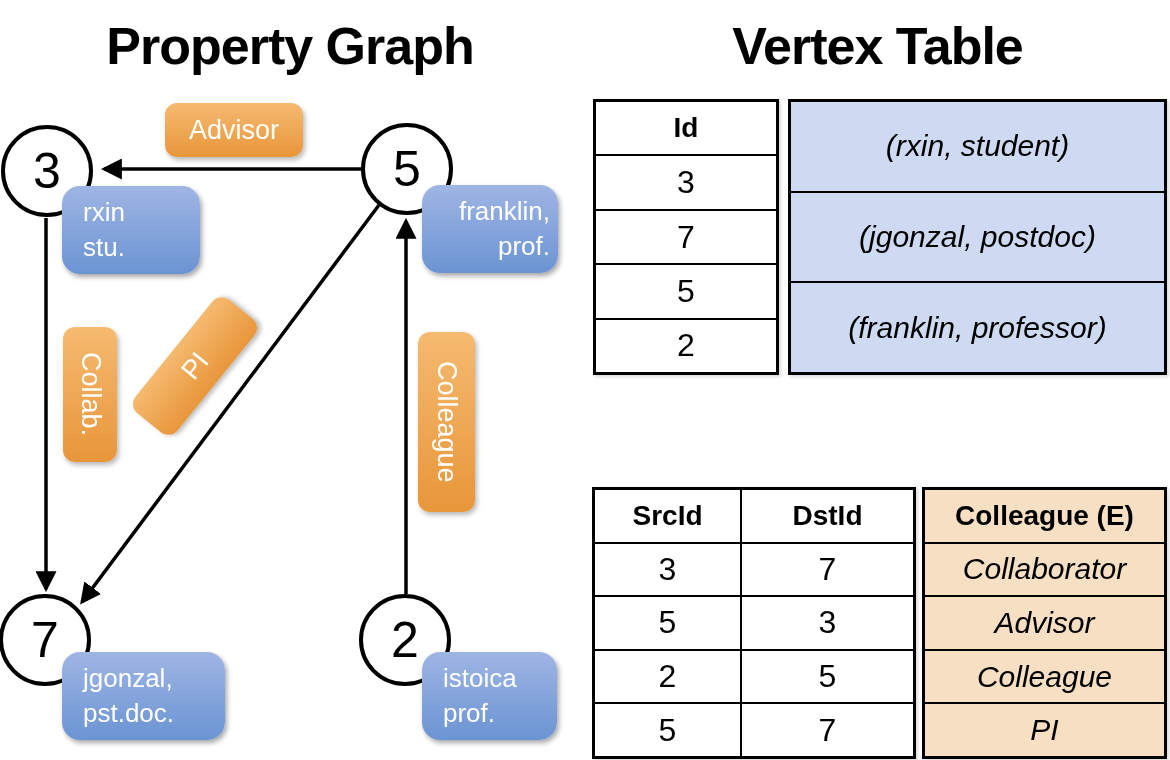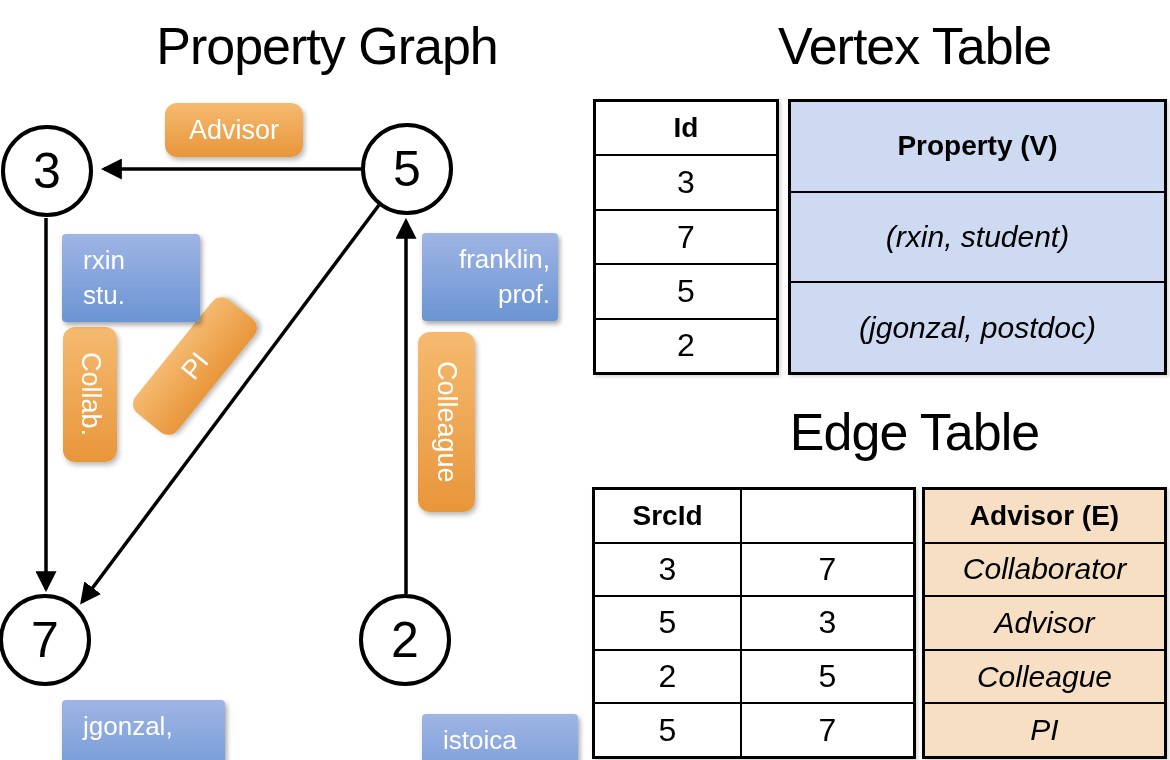--- a/index.html
+++ b/index.html
@@ -10,25 +10,24 @@
     height: 760px;
     background: #ffffff;
     overflow: hidden;
     font-family: "Liberation Sans", sans-serif;
     color: #000;
   }
   .title {
     position: absolute;
     text-align: center;
     font-size: 52px;
-    font-weight: 400;
+    font-weight: 700;
     letter-spacing: -1px;
     color: #000;
     white-space: nowrap;
-    margin-left: 37px;
   }
   .title-graph  { left: 0px;   top: 16px;  width: 580px; }
   .title-vertex { left: 585px; top: 16px;  width: 585px; }
   .title-edge   { left: 585px; top: 402px; width: 585px; }
 
   
   .edges-svg { position:absolute; left:0; top:0; width:1170px; height:760px; pointer-events:none; }
 
   
   .node {
@@ -41,33 +40,32 @@
     font-size: 50px; font-weight: 300;
   }
   .node-3 { left: 1px;   top: 125px; }
   .node-5 { left: 361px; top: 123px; }
   .node-7 { left: -1px;  top: 594px; }
   .node-2 { left: 359px; top: 594px; }
 
   
   .vlabel {
     position: absolute;
-    border-radius: 4px;
+    border-radius: 18px;
     background: linear-gradient(#9fb5e4, #6b94d3);
     box-shadow: 2px 3px 5px rgba(0,0,0,0.35);
     color: #fff;
     font-size: 26px;
     line-height: 1.35;
     padding: 9px 8px 0 21px;
-    margin-top: 48px;
   }
   .vlabel-rxin     { left: 62px;  top: 186px; width: 138px; height: 88px; }
   .vlabel-franklin { left: 422px; top: 185px; width: 136px; height: 88px; text-align: right; }
   .vlabel-jgonzal  { left: 62px;  top: 652px; width: 163px; height: 88px; }
-  .vlabel-istoica  { left: 422px; top: 666px; width: 156px; height: 88px; }
+  .vlabel-istoica  { left: 422px; top: 652px; width: 135px; height: 88px; }
 
   
   .elabel {
     position: absolute;
     border-radius: 12px;
     background: linear-gradient(#f5ba70, #e8963a);
     box-shadow: 2px 3px 5px rgba(0,0,0,0.28);
     color: #fff;
     font-size: 27px;
     display: flex; align-items: center; justify-content: center;
@@ -110,21 +108,20 @@
   .srccell { flex: 0 0 147px; border-right: 2px solid #000; }
   .propcell { font-size: 30px; font-style: italic; }
 </style>
 </head>
 <body>
 
 <div class="canvas">
 
   <div class="title title-graph">Property Graph</div>
   <div class="title title-vertex">Vertex Table</div>
-  <div class="title title-edge">Edge Table</div>
 
   <svg class="edges-svg" viewBox="0 0 1170 760">
     <defs>
       <marker id="arrow" viewBox="0 0 10 10" refX="8.5" refY="5" markerWidth="6" markerHeight="6" orient="auto-start-reverse">
         <path d="M 0 0 L 10 5 L 0 10 z" fill="#000"></path>
       </marker>
     </defs>
     <line x1="362" y1="169" x2="104" y2="169" stroke="#000" stroke-width="3.5" marker-end="url(#arrow)"></line>
     <line x1="46" y1="218" x2="46" y2="589" stroke="#000" stroke-width="3.5" marker-end="url(#arrow)"></line>
     <line x1="379" y1="205" x2="82" y2="602" stroke="#000" stroke-width="3.5" marker-end="url(#arrow)"></line>
@@ -152,20 +149,21 @@
   <div class="vlabel vlabel-rxin">
     <div>rxin</div>
     <div>stu.</div>
   </div>
   <div class="vlabel vlabel-franklin">
     <div>franklin,</div>
     <div>prof.</div>
   </div>
   <div class="vlabel vlabel-jgonzal">
     <div>jgonzal,</div>
+    <div>pst.doc.</div>
   </div>
   <div class="vlabel vlabel-istoica">
     <div>istoica</div>
     <div>prof.</div>
   </div>
 
   <div class="table-wrap vertex-wrap">
     <div class="tcol idcol">
       <div class="trow">
           <div class="cell hdr">Id</div>
@@ -179,35 +177,36 @@
       <div class="trow">
           <div class="cell">5</div>
         </div>
       <div class="trow">
           <div class="cell">2</div>
         </div>
     </div>
     <div class="gap-v"></div>
     <div class="tcol propcol-v">
       <div class="trow">
-          <div class="cell hdr">Property (V)</div>
-        </div>
-      <div class="trow">
           <div class="cell propcell">(rxin, student)</div>
         </div>
       <div class="trow">
           <div class="cell propcell">(jgonzal, postdoc)</div>
+        </div>
+      <div class="trow">
+          <div class="cell propcell">(franklin, professor)</div>
         </div>
     </div>
   </div>
 
   <div class="table-wrap edge-wrap">
     <div class="tcol srcdst">
       <div class="trow">
         <div class="cell hdr srccell">SrcId</div>
+        <div class="cell hdr">DstId</div>
       </div>
       <div class="trow">
         <div class="cell srccell">3</div>
         <div class="cell">7</div>
       </div>
       <div class="trow">
         <div class="cell srccell">5</div>
         <div class="cell">3</div>
       </div>
       <div class="trow">
@@ -215,21 +214,21 @@
         <div class="cell">5</div>
       </div>
       <div class="trow">
         <div class="cell srccell">5</div>
         <div class="cell">7</div>
       </div>
     </div>
     <div class="gap-e"></div>
     <div class="tcol propcol-e">
       <div class="trow">
-          <div class="cell hdr">Advisor (E)</div>
+          <div class="cell hdr">Colleague (E)</div>
         </div>
       <div class="trow">
           <div class="cell propcell">Collaborator</div>
         </div>
       <div class="trow">
           <div class="cell propcell">Advisor</div>
         </div>
       <div class="trow">
           <div class="cell propcell">Colleague</div>
         </div>

